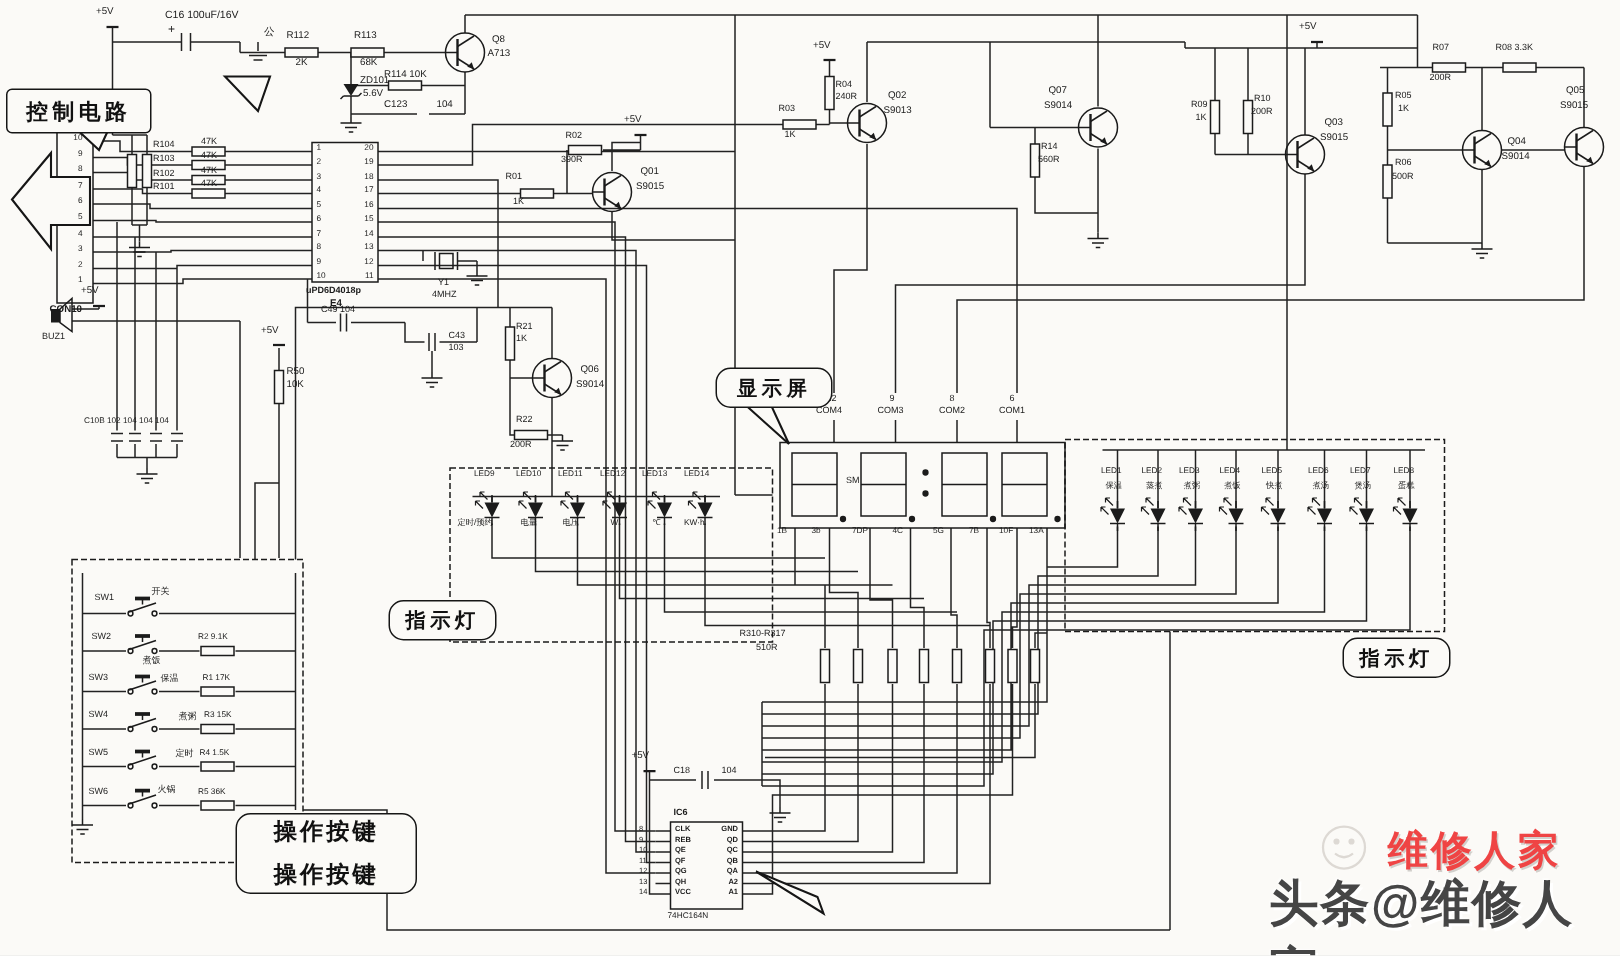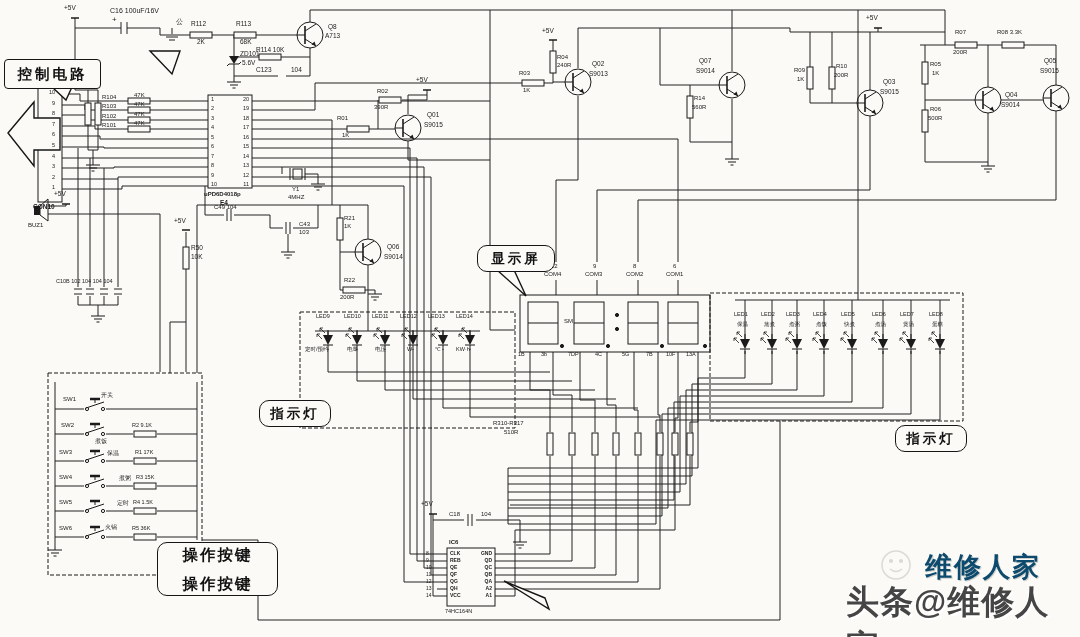--- a/index.html
+++ b/index.html
@@ -324,21 +324,21 @@
       <span>指示灯</span>
     </div>
 <div class="callout bub" id="co-indr">
       <span>指示灯</span>
     </div>
 <div class="callout bub" id="co-keys">
   <span>操作按键</span>
   <span>操作按键</span>
 </div>
 
-<div id="wm-ghost" style="color: #0c4a6e;">维修人家</div>
+<div id="wm-ghost" style="color: #ef4444;">维修人家</div>
 <div id="wm-main" style="color: rgb(69, 69, 69);">头条@维修人家</div>
 
 <div id="labels-layer">
       <span class="lb" style="left: 110px; top: 7px; font-size: 7px;">C16 100uF/16V</span>
       <span class="lb" style="left: 112px; top: 16px; font-size: 8px;">+</span>
       <span class="lb" style="left: 64px; top: 5px; font-size: 6.5px;">+5V</span>
       <span class="lb" style="left: 176px; top: 18px; font-size: 7px;">公</span>
       <span class="lb" style="left: 191px; top: 21px; font-size: 6.5px;">R112</span>
       <span class="lb" style="left: 197px; top: 39px; font-size: 6.5px;">2K</span>
       <span class="lb" style="left: 236px; top: 21px; font-size: 6.5px;">R113</span>

